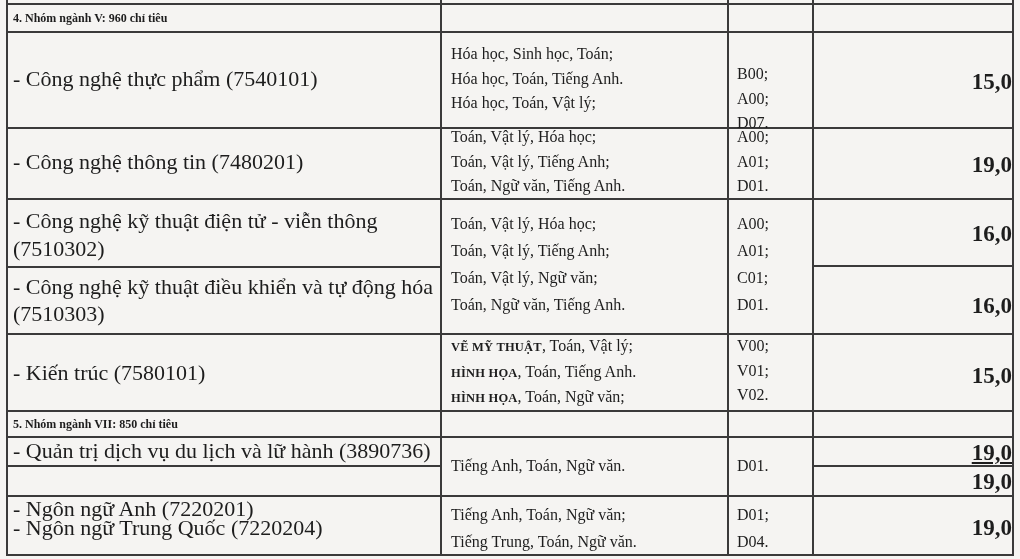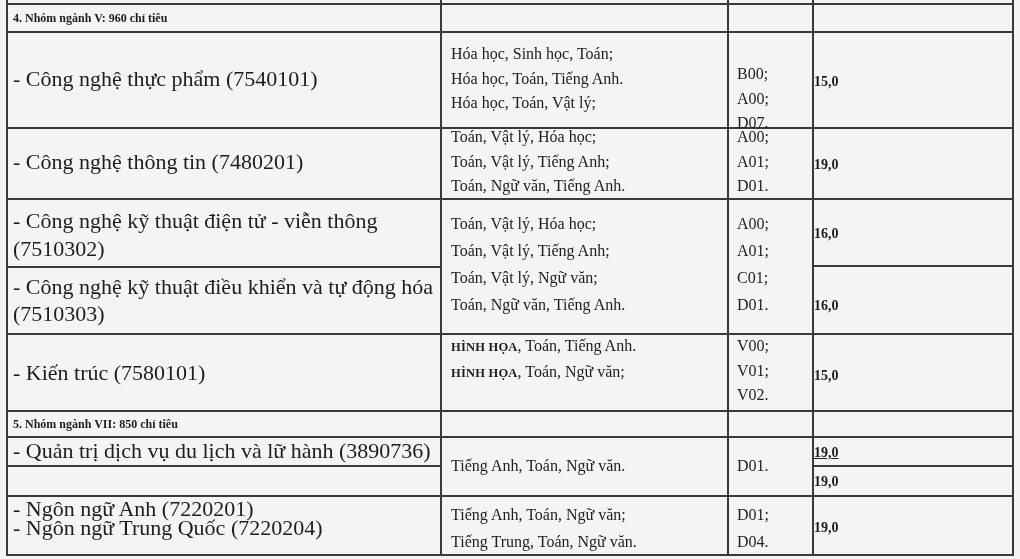--- a/index.html
+++ b/index.html
@@ -6,21 +6,21 @@
   body { width:1020px; height:559px; overflow:hidden; position:relative;
          font-family:"Liberation Serif", "DejaVu Serif", serif; color:#1d1d1d; }
   .page { position:absolute; left:0; top:0; width:1020px; height:559px; background:#f5f4f2; }
   .hl { position:absolute; left:6px; height:2px; background:#3a3a3a; }
   .vl { position:absolute; width:2px; background:#3a3a3a; }
   .cell { position:absolute; font-size:17px; line-height:24px; }
   .hdr { font-weight:bold; font-size:12px; }
   .major { font-size:22px; }
   .subj { font-size:16px; line-height:24.5px; }
   .code { font-size:16px; line-height:24.5px; }
-  .score { font-weight:bold; font-size:14px; text-align:left; width:198px; }
+  .score { font-weight:bold; font-size:23px; text-align:right; width:198px; }
   .caps { font-size:12.5px; font-weight:bold; letter-spacing:0.2px; }
 </style>
 </head>
 <body>
 
 <div class="page">
 
   <div class="hl" style="top:3px;width:1008px;"></div>
   <div class="hl" style="top:31px;width:1008px;"></div>
   <div class="hl" style="top:127px;width:1008px;"></div>
@@ -89,20 +89,21 @@
     <div>A00;</div>
     <div>A01;</div>
     <div>C01;</div>
     <div>D01.</div>
   </div>
   <div class="cell score" style="left:814px;top:222px;">16,0</div>
   <div class="cell score" style="left:814px;top:294px;">16,0</div>
 
   <div class="cell major" style="left:13px;top:361px;">- Kiến trúc (7580101)</div>
   <div class="cell subj" style="left:451px;top:334px;">
+    <div><span class="caps">VẼ MỸ THUẬT</span><span>, Toán, Vật lý;</span></div>
     <div><span class="caps">HÌNH HỌA</span><span>, Toán, Tiếng Anh.</span></div>
     <div><span class="caps">HÌNH HỌA</span><span>, Toán, Ngữ văn;</span></div>
   </div>
   <div class="cell code" style="left:737px;top:334px;">
     <div>V00;</div>
     <div>V01;</div>
     <div>V02.</div>
   </div>
   <div class="cell score" style="left:814px;top:364px;">15,0</div>
 

